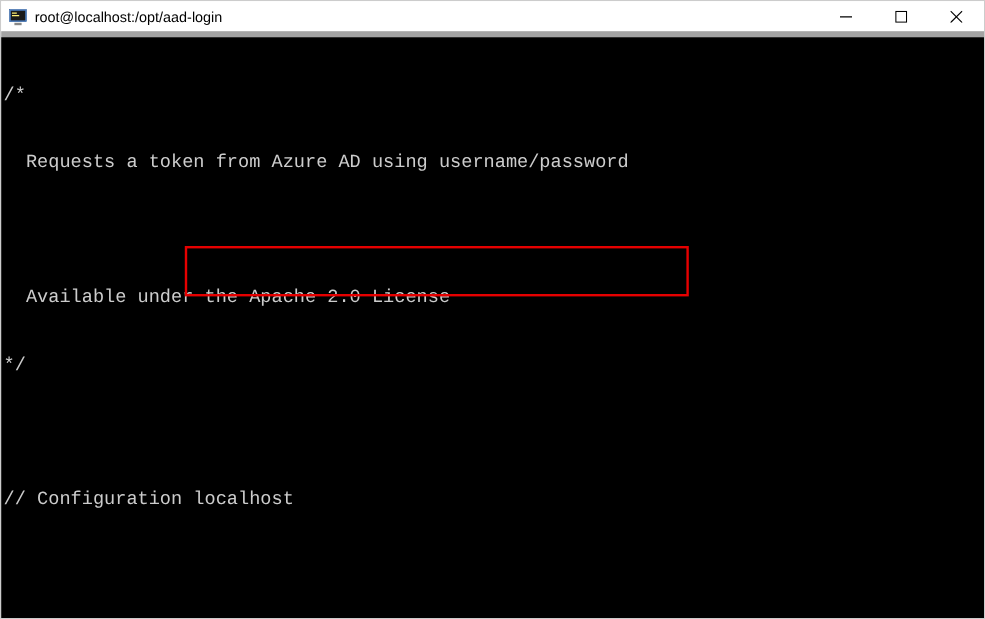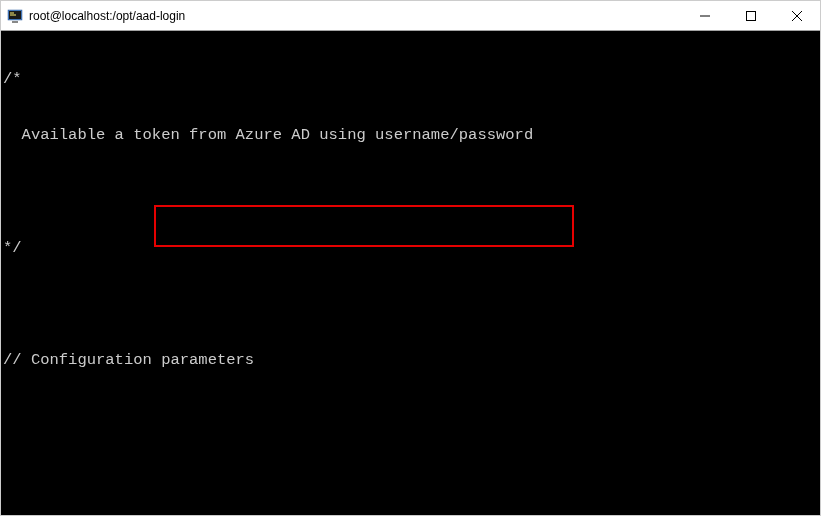--- a/index.html
+++ b/index.html
@@ -20,21 +20,21 @@
       border: 1px solid #ccc;
       display: flex;
       flex-direction: column;
       position: relative;
     }
     .titlebar {
       height: 30px;
       background: #fff;
       display: flex;
       align-items: center;
-      border-bottom: 1px solid #a3a3a3;
+      border-bottom: 5px solid #a3a3a3;
     }
     .titlebar-icon {
       width: 16px;
       height: 16px;
       margin-left: 6px;
       margin-right: 6px;
     }
     .titlebar-title {
       font-size: 12px;
       color: #000;
@@ -108,25 +108,26 @@
         <svg width="10" height="10" viewBox="0 0 10 10">
             <line x1="0" y1="0" x2="10" y2="10" stroke="#000" stroke-width="1"></line>
             <line x1="10" y1="0" x2="0" y2="10" stroke="#000" stroke-width="1"></line>
           </svg>
       </div>
     </div>
   </div>
 
   <div class="terminal">
     <div class="terminal-line">/*</div>
-    <div class="terminal-line">  Available a token from Azure AD using username/password</div>
+    <div class="terminal-line">  Requests a token from Azure AD using username/password</div>
     <div class="terminal-line"></div>
+    <div class="terminal-line">  Available under the Apache 2.0 License</div>
     <div class="terminal-line">*/</div>
     <div class="terminal-line"></div>
-    <div class="terminal-line">// Configuration parameters</div>
+    <div class="terminal-line">// Configuration localhost</div>
     
     
     
     
     
     
     
     
     
     

